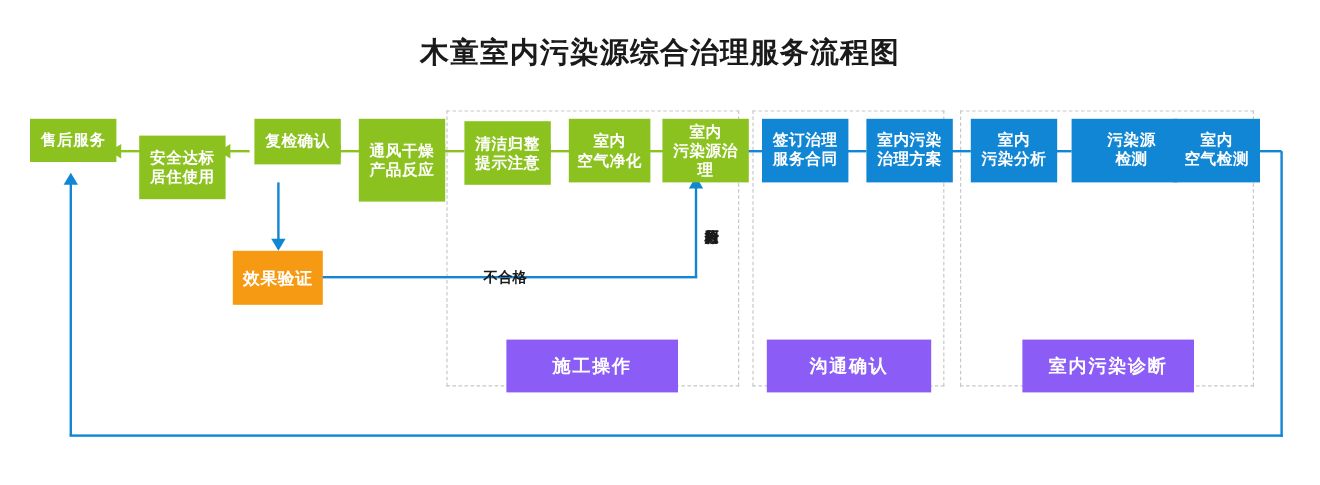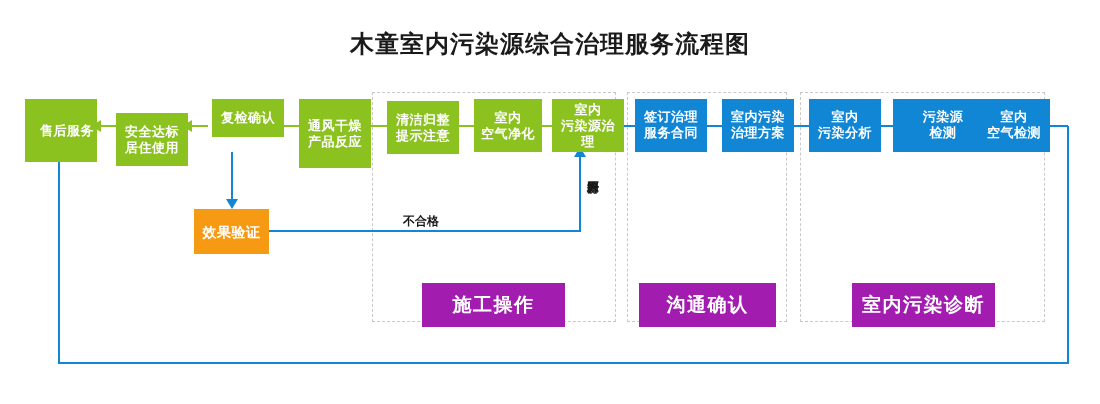--- a/index.html
+++ b/index.html
@@ -64,23 +64,23 @@
     white-space: pre-line;
   }
 
   
   .stage {
     position: absolute;
     box-sizing: border-box;
     display: flex;
     align-items: center;
     justify-content: center;
-    background: #a21caf;
+    background: #8b5cf6;
     color: #ffffff;
-    font-size: 19px;
+    font-size: 15px;
     font-weight: bold;
     letter-spacing: 1.5px;
   }
 
   
   .line {
     position: absolute;
     background: #1186D4;
   }
   .line.h { height: 2px; }
@@ -115,20 +115,21 @@
     border-top: 10px solid #1186D4;
   }
 
   
   .edge-label {
     position: absolute;
     font-size: 12px;
     font-weight: bold;
     color: #1a1a1a;
     white-space: nowrap;
+    margin-top: 10px;
   }
   .edge-label.vertical {
     writing-mode: vertical-rl;
     text-orientation: upright;
     letter-spacing: 0px;
     line-height: 13px;
     white-space: normal;
     width: 14px;
   }
 </style>
@@ -184,21 +185,21 @@
 
   <div class="line h" style="left:787px; top:125px; width:22px;"></div>
   <div class="arrow left-blue" style="left:781px; top:120px;"></div>
 
   <div class="line h" style="left:873px; top:125px; width:20px;"></div>
   <div class="arrow left-blue" style="left:867px; top:120px;"></div>
 
   <div class="line h" style="left:958px; top:125px; width:20px;"></div>
   <div class="arrow left-blue" style="left:952px; top:120px;"></div>
 
-  <div class="node green" style="left:25px; top:99px; width:72px; height:63px;justify-content:flex-end;">
+  <div class="node green" style="left:25px; top:99px; width:72px; height:36px;">
     <span class="node-text">售后服务</span>
   </div>
 
   <div class="node green" style="left:116px; top:113px; width:72px; height:53px;">
     <span class="node-text">安全达标
 居住使用</span>
   </div>
 
   <div class="node green" style="left:212px; top:99px; width:72px; height:38px;">
     <span class="node-text">复检确认</span>

